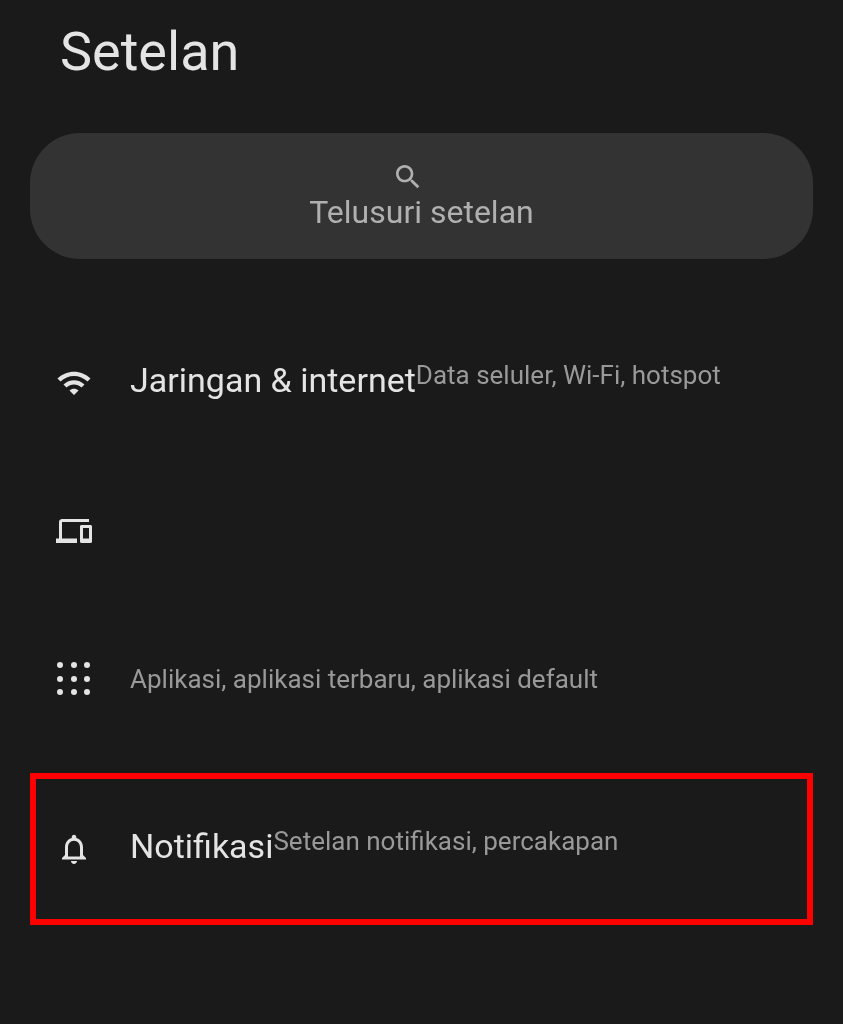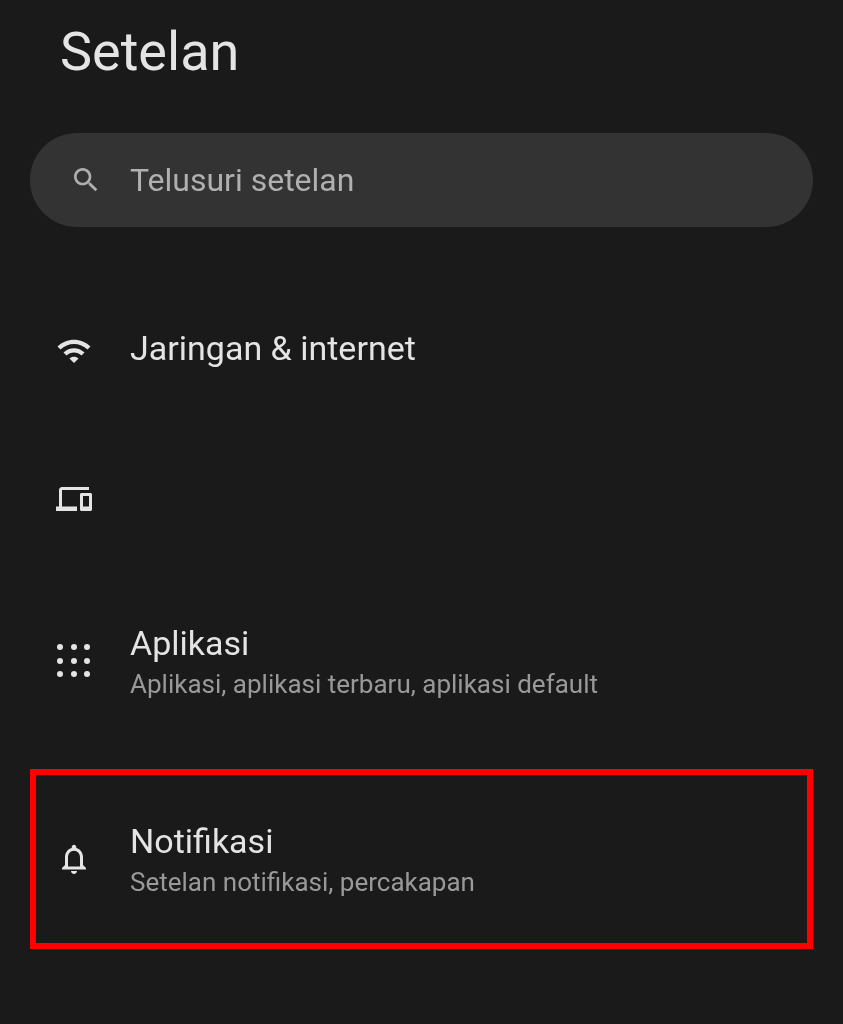--- a/index.html
+++ b/index.html
@@ -23,20 +23,21 @@
       margin-bottom: 50px;
     }
     .search-bar {
       display: flex;
       align-items: center;
       background-color: #333333;
       border-radius: 50px;
       margin: 0 30px 70px 30px;
       padding: 28px 40px;
       cursor: pointer;
+      flex-direction: column;
     }
     .search-icon-wrap {
       margin-right: 28px;
       display: flex;
       align-items: center;
     }
     .search-icon-wrap svg {
       width: 32px;
       height: 32px;
       fill: #b0b0b0;
@@ -83,21 +84,21 @@
       height: 34px;
     }
     .item-icon .apps-grid span {
       width: 6px;
       height: 6px;
       background-color: #e4e4e4;
       border-radius: 50%;
     }
     .item-text {
       display: flex;
-      flex-direction: column;
+      flex-direction: row;
     }
     .item-title {
       font-size: 34px;
       color: #e4e4e4;
       margin-bottom: 6px;
       font-weight: 400;
     }
     .item-subtitle {
       font-size: 26px;
       color: #999999;
@@ -121,20 +122,21 @@
 <div class="settings-list">
 
   <div class="settings-item">
     <span class="item-icon">
       <svg viewBox="0 0 24 24">
           <path d="M1 9l2 2c4.97-4.97 13.03-4.97 18 0l2-2C16.93 2.93 7.08 2.93 1 9zm8 8l3 3 3-3c-1.65-1.66-4.34-1.66-6 0zm-4-4l2 2c2.76-2.76 7.24-2.76 10 0l2-2C15.14 9.14 8.87 9.14 5 13z"></path>
         </svg>
     </span>
     <div class="item-text">
       <span class="item-title">Jaringan &amp; internet</span>
+      <span class="item-subtitle">Data seluler, Wi-Fi, hotspot</span>
     </div>
   </div>
 
   <div class="settings-item">
     <span class="item-icon">
       <svg viewBox="0 0 24 24">
           <path d="M4 6h18V4H4c-1.1 0-2 .9-2 2v11H0v3h14v-3H4V6zm19 2h-6c-.55 0-1 .45-1 1v10c0 .55.45 1 1 1h6c.55 0 1-.45 1-1V9c0-.55-.45-1-1-1zm-1 9h-4v-7h4v7z"></path>
         </svg>
     </span>
   </div>
@@ -147,21 +149,20 @@
           <span></span>
         <span></span>
           <span></span>
           <span></span>
         <span></span>
           <span></span>
           <span></span>
       </div>
     </span>
     <div class="item-text">
-      <span class="item-title">Aplikasi</span>
       <span class="item-subtitle">Aplikasi, aplikasi terbaru, aplikasi default</span>
     </div>
   </div>
 
   <div class="settings-item highlighted">
     <span class="item-icon">
       <svg viewBox="0 0 24 24">
           <path d="M12 22c1.1 0 2-.9 2-2h-4c0 1.1.9 2 2 2zm6-6v-5c0-3.07-1.63-5.64-4.5-6.32V4c0-.83-.67-1.5-1.5-1.5s-1.5.67-1.5 1.5v.68C7.64 5.36 6 7.92 6 11v5l-2 2v1h16v-1l-2-2zm-2 1H8v-6c0-2.48 1.51-4.5 4-4.5s4 2.02 4 4.5v6z"></path>
         </svg>
     </span>

